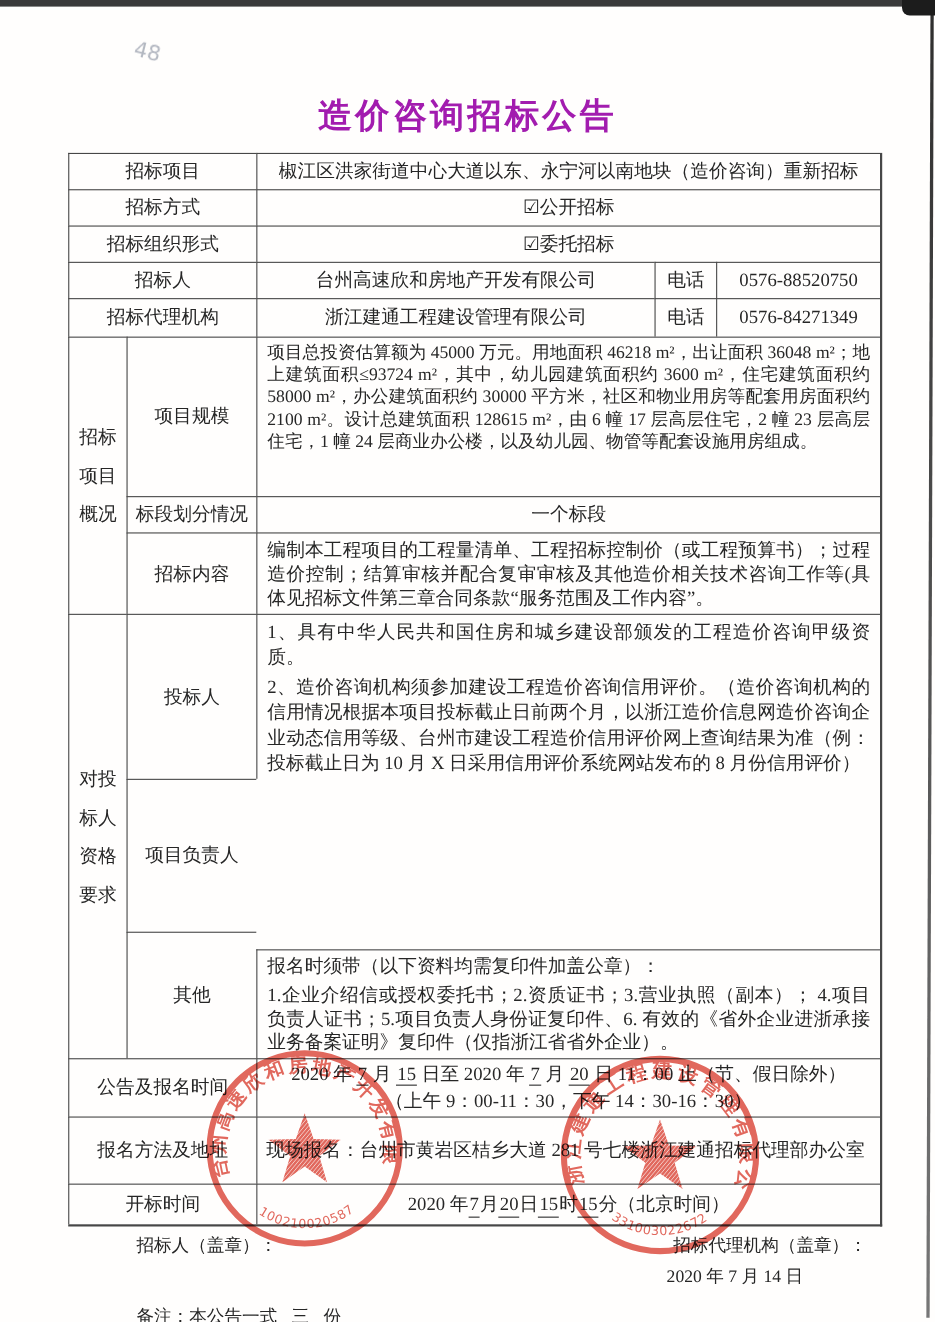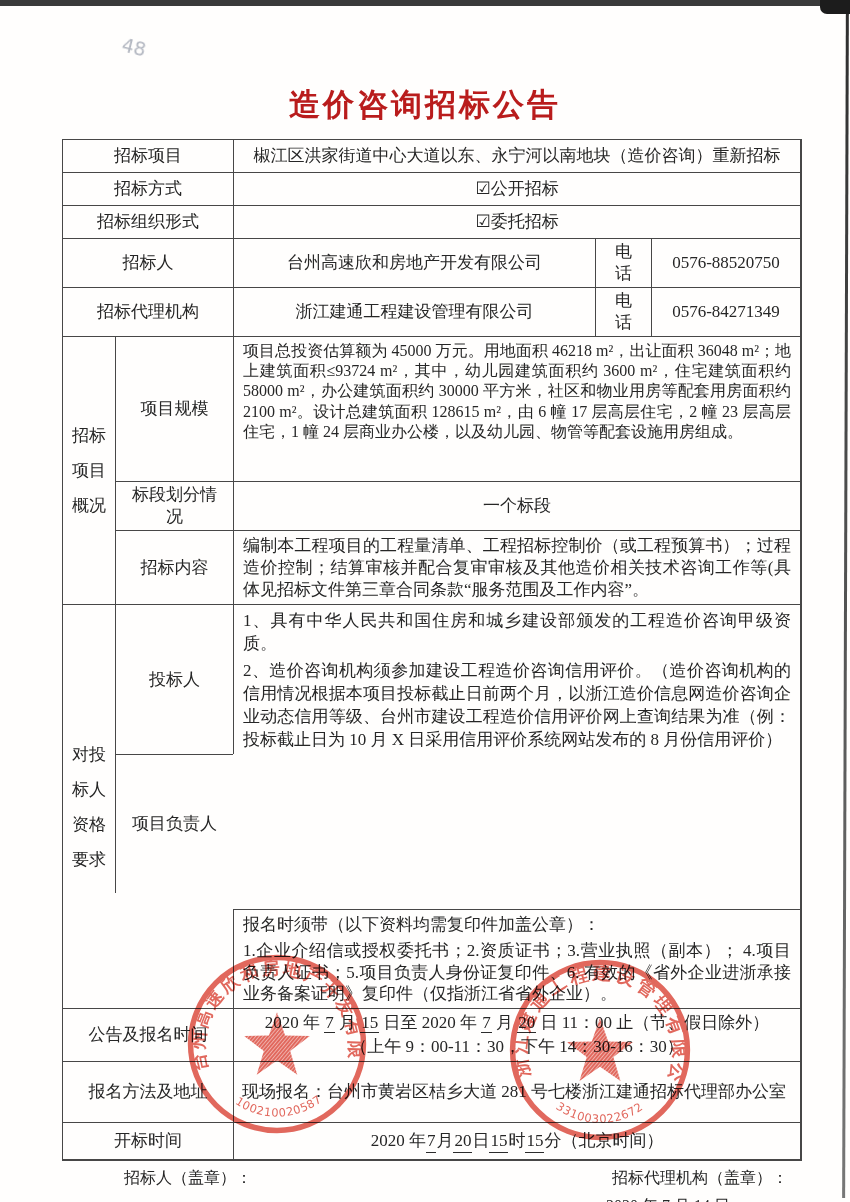--- a/index.html
+++ b/index.html
@@ -9,34 +9,34 @@
     font-family:"Liberation Serif","DejaVu Serif",serif;
     color:#262626;
   }
   
   .scan-top{position:absolute;top:0;left:0;width:850px;height:6px;background:#3a3a3a;z-index:5;}
   .scan-corner{position:absolute;top:0;right:0;width:30px;height:14px;background:#1c1c1c;border-radius:0 0 0 7px;z-index:6;}
   .scan-right{position:absolute;top:8px;right:4px;width:2.5px;height:1190px;background:linear-gradient(#2f2f2f,#5a5a5a 60%,#777);transform:rotate(.18deg);z-index:5;}
   .pencil-note{position:absolute;top:36px;left:122px;font-size:19px;color:rgba(115,124,142,.55);
     transform:rotate(14deg);filter:blur(.5px);z-index:2;font-family:"DejaVu Sans",sans-serif;}
   
-  .doc-title{margin:84px 0 13px 0;text-align:center;font-size:31px;font-weight:700;letter-spacing:3px;color:#b91c1c;}
+  .doc-title{margin:84px 0 13px 0;text-align:center;font-size:31px;font-weight:700;letter-spacing:3px;color:#a21caf;}
   
   .doc-table{
     margin-left:62px;width:738px;display:grid;
     grid-template-columns:53px 118px 362px 56px 149px;
     grid-template-rows:minmax(33px,auto) minmax(33px,auto) minmax(33px,auto) minmax(33px,auto) minmax(35px,auto)
                        minmax(145px,auto) minmax(33px,auto) minmax(69px,auto)
                        minmax(128px,auto) minmax(139px,auto) minmax(95px,auto)
                        minmax(52px,auto) minmax(38px,auto) minmax(37px,auto);
     border-right:2px solid #474747;border-bottom:2px solid #474747;
     font-size:17px;line-height:22px;
   }
   .c{border-left:1.7px solid #474747;border-top:1.7px solid #474747;box-sizing:border-box;}
-  .lbl{display:flex;align-items:center;justify-content:center;text-align:center;padding:2px 16px;}
+  .lbl{display:flex;align-items:center;justify-content:center;text-align:center;padding:2px 4px;}
   .ctr{display:flex;align-items:center;justify-content:center;text-align:center;padding:2px 6px;}
   .lft{display:flex;align-items:center;padding:19px 8px;}
   .para{padding:4px 9px 3px 9px;text-align:justify;}
   .para p{margin:0 0 4px 0;}
   .para p:last-child{margin-bottom:0;}
   .vgroup{display:flex;align-items:center;justify-content:center;text-align:center;
           white-space:pre-line;line-height:35px;padding:2px 2px;}
   .scale-cell{font-size:16px;line-height:20.2px;}
   .bidder-cell{line-height:23px;}
   .leader-cell{line-height:21.6px;}
@@ -110,20 +110,21 @@
     <div class="c vgroup" style="grid-area:9/1/12/2">对投
 标人
 资格
 要求</div>
     <div class="c lbl" style="grid-area:9/2/10/3">投标人</div>
     <div class="c para bidder-cell" style="grid-area:9/3/10/6">
       <p>1、具有中华人民共和国住房和城乡建设部颁发的工程造价咨询甲级资质。</p>
       <p>2、造价咨询机构须参加建设工程造价咨询信用评价。（造价咨询机构的信用情况根据本项目投标截止日前两个月，以浙江造价信息网造价咨询企业动态信用等级、台州市建设工程造价信用评价网上查询结果为准（例：投标截止日为 10 月 X 日采用信用评价系统网站发布的 8 月份信用评价）</p>
     </div>
     <div class="c lbl" style="grid-area:10/2/11/3">项目负责人</div>
+    <div class="c lbl" style="grid-area:11/2/12/3">其他</div>
     <div class="c para other-cell" style="grid-area:11/3/12/6">
       <p>报名时须带（以下资料均需复印件加盖公章）：</p>
       <p>1.企业介绍信或授权委托书；2.资质证书；3.营业执照（副本）； 4.项目负责人证书；5.项目负责人身份证复印件、6. 有效的《省外企业进浙承接业务备案证明》复印件（仅指浙江省省外企业）。</p>
     </div>
 
     <div class="c lbl" style="grid-area:12/1/13/3">公告及报名时间</div>
     <div class="c ctr two-line" style="grid-area:12/3/13/6">
       <div><span>2020 年 </span><span class="u">7</span><span> 月 </span><span class="u">15</span><span> 日至 2020 年 </span><span class="u">7</span><span> 月 </span><span class="u">20</span><span> 日 11：00 止（节、假日除外）</span></div>
       <div>（上午 9：00-11：30，下午 14：30-16：30）</div>
     </div>

